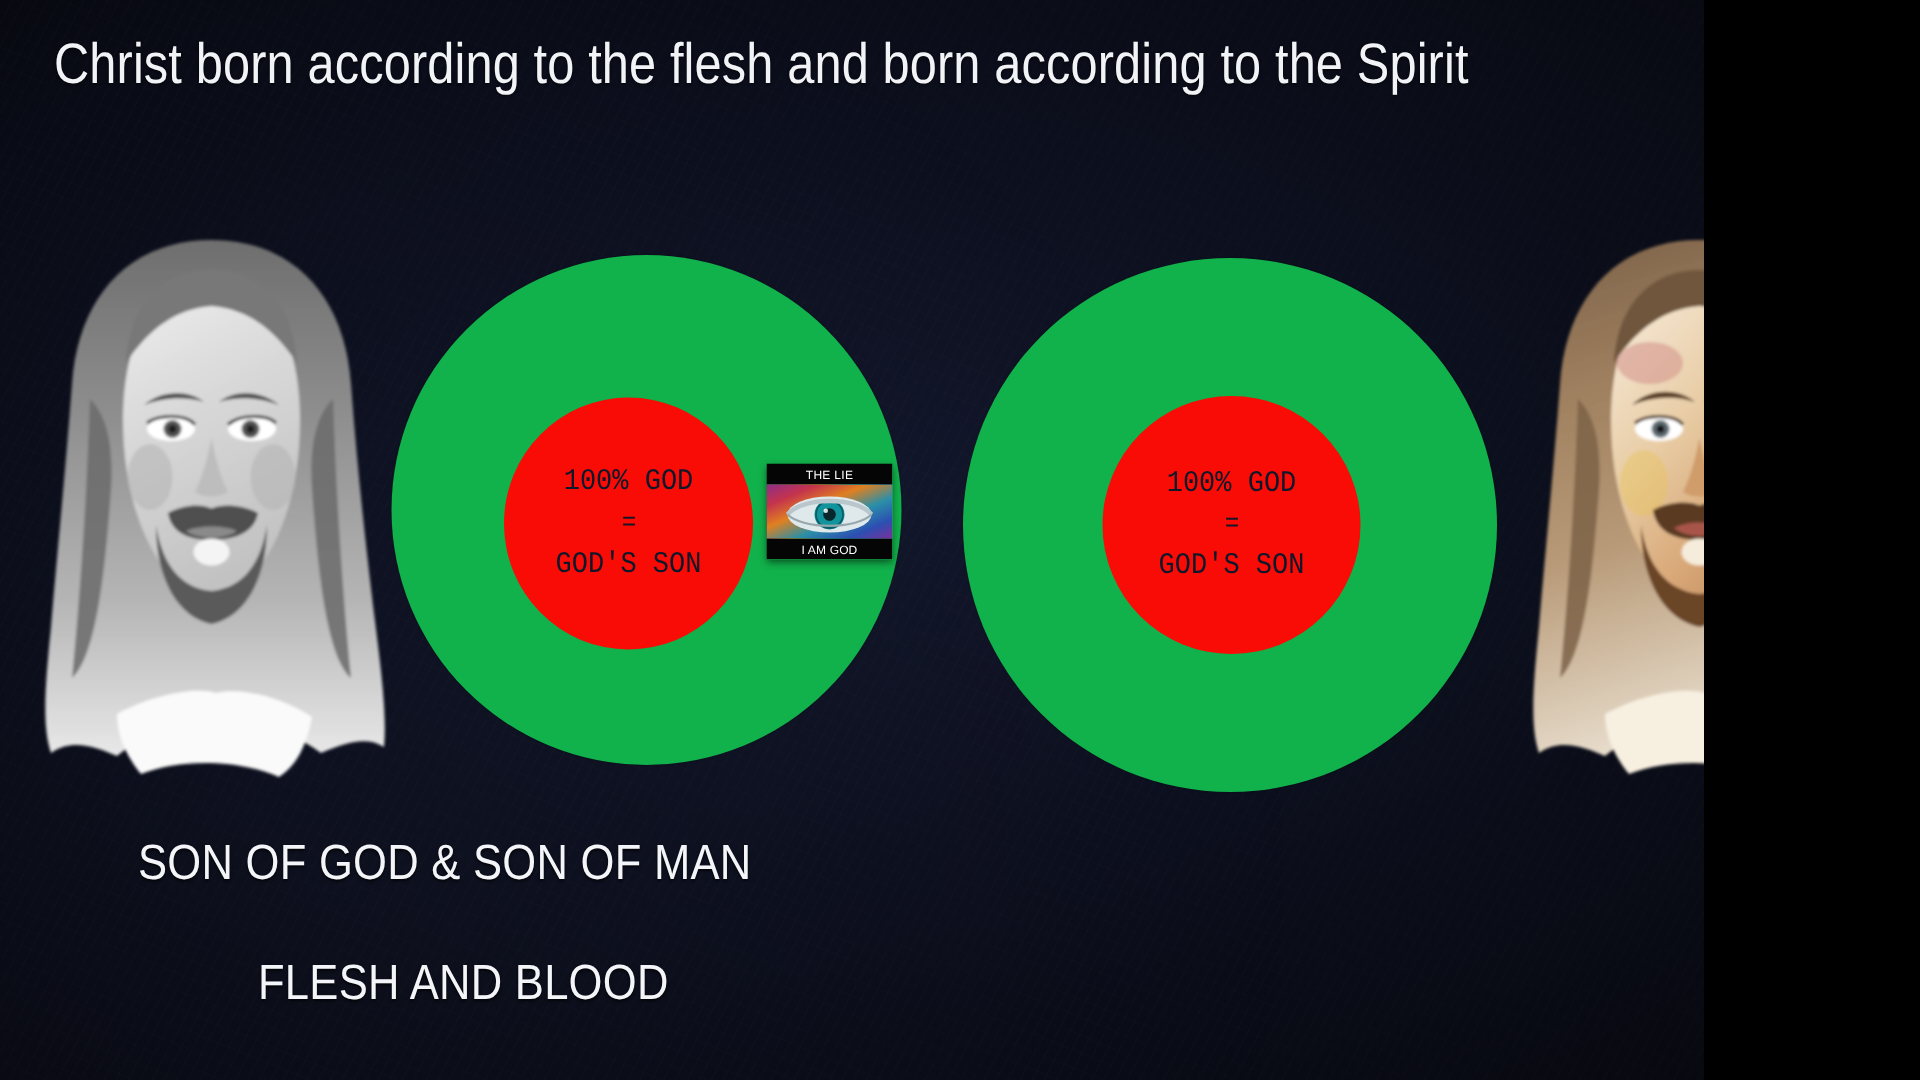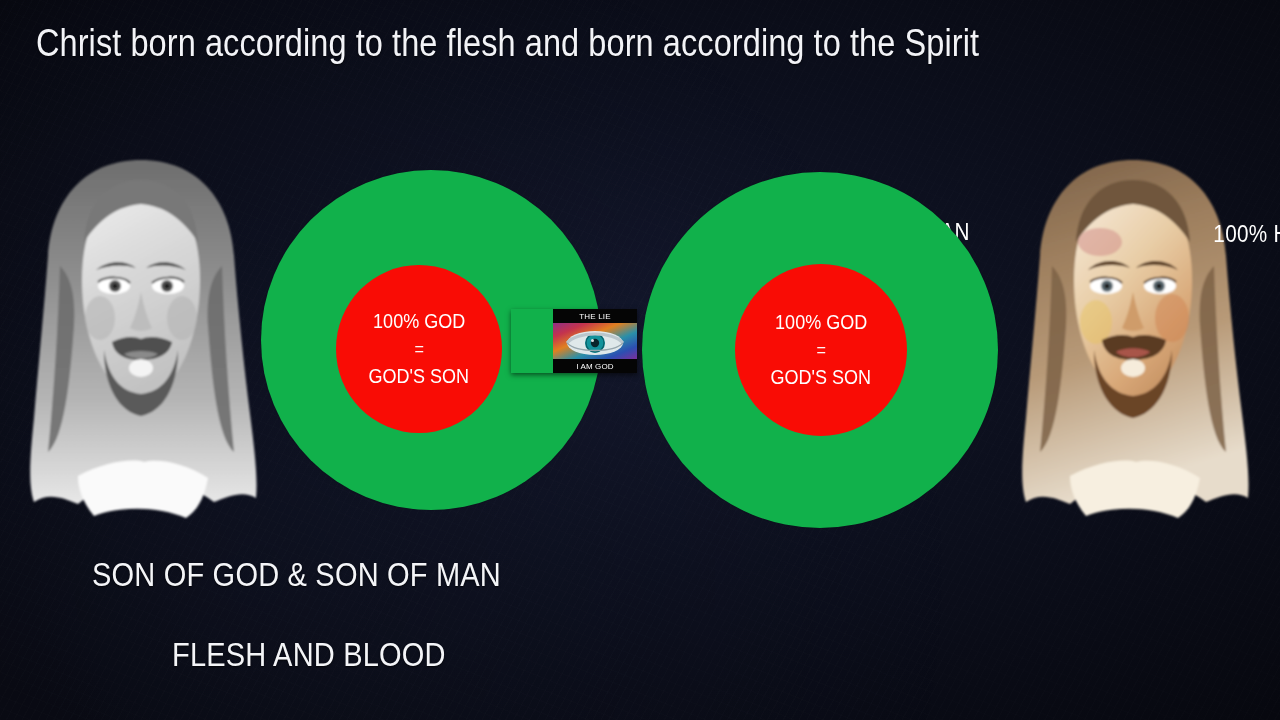--- a/index.html
+++ b/index.html
@@ -3,21 +3,21 @@
 <meta charset="utf-8">
 <title>Christ born according to the flesh and born according to the Spirit</title>
 <style>
   html, body {
     margin: 0;
     padding: 0;
     background: #000;
   }
   #slide {
     position: relative;
-    width: 1280px;
+    width: 1136px;
     height: 720px;
     overflow: hidden;
     background:
       radial-gradient(ellipse 900px 520px at 52% 46%, #12162a 0%, #0c0f1d 45%, #07080f 100%),
       #0a0c17;
     font-family: "Liberation Sans", sans-serif;
     -webkit-font-smoothing: antialiased;
   }
   
   #bg-texture {
@@ -69,23 +69,24 @@
     letter-spacing: 0.3px;
     transform: scaleX(0.9);
   }
   .venn-inner-text {
     position: absolute;
     inset: 0;
     display: flex;
     flex-direction: column;
     align-items: center;
     justify-content: center;
-    color: #ffffff;
+    color: #0f172a;
     font-size: 20px;
     line-height: 1.45;
+    font-family: Liberation Mono, monospace;
   }
   .venn-inner-text span { display: block; transform: scaleX(0.9); }
   .venn-eq { font-size: 18px; opacity: 0.97; }
 
   
   #venn-left-outer  { left: 261px; top: 170px; width: 340px; height: 340px; }
   #venn-left-inner  { left: 336px; top: 265px; width: 166px; height: 168px; }
   #venn-left-human  { left: 261px; top: 219px; }
 
   
@@ -122,21 +123,21 @@
     font-size: 8px;
     color: #ffffff;
     letter-spacing: 0.1px;
     white-space: nowrap;
   }
 
   #badge-truth { left: 246px; top: 309px; }
   #badge-truth .badge-cap, #badge-truth .badge-foot { background: #1b72bd; }
   #badge-truth .badge-art { background: linear-gradient(180deg,#f1ccbe 0%, #e8bda9 45%, #f3d3c4 100%); }
 
-  #badge-lie { left: 511px; top: 309px; padding-left: 42px; }
+  #badge-lie { left: 511px; top: 309px; }
   #badge-lie .badge-cap, #badge-lie .badge-foot { background: #050505; }
   #badge-lie .badge-art {
     background:
       linear-gradient(115deg,#8b2f86 0%, #c8334a 18%, #e07a22 34%, #1f8fae 56%, #2b4fb5 74%, #7a2f9c 100%);
   }
 
   
   .caption {
     position: absolute;
     color: #f4f5f8;

